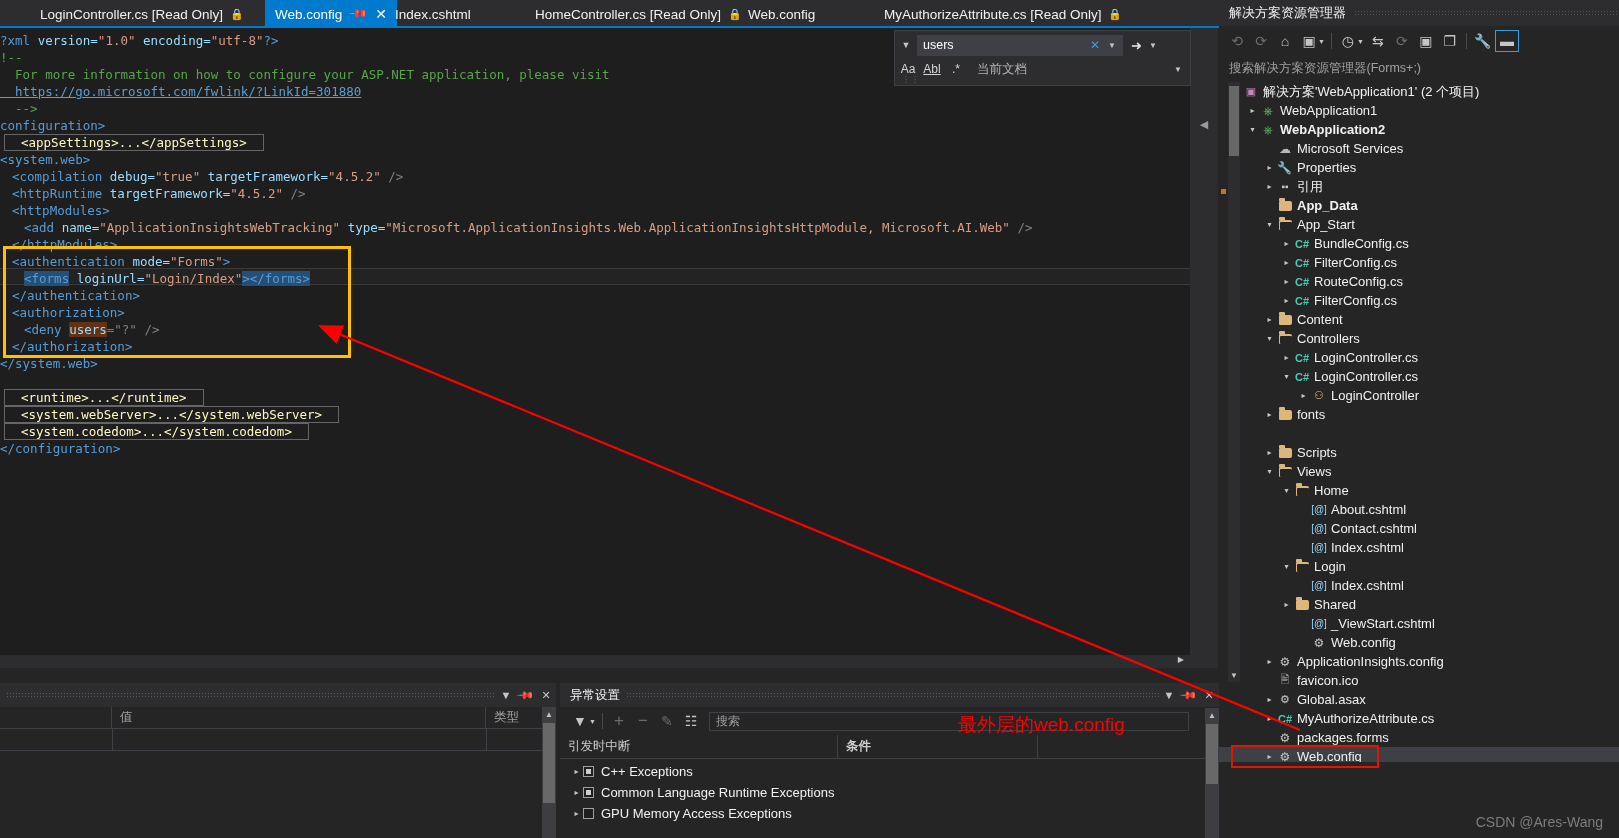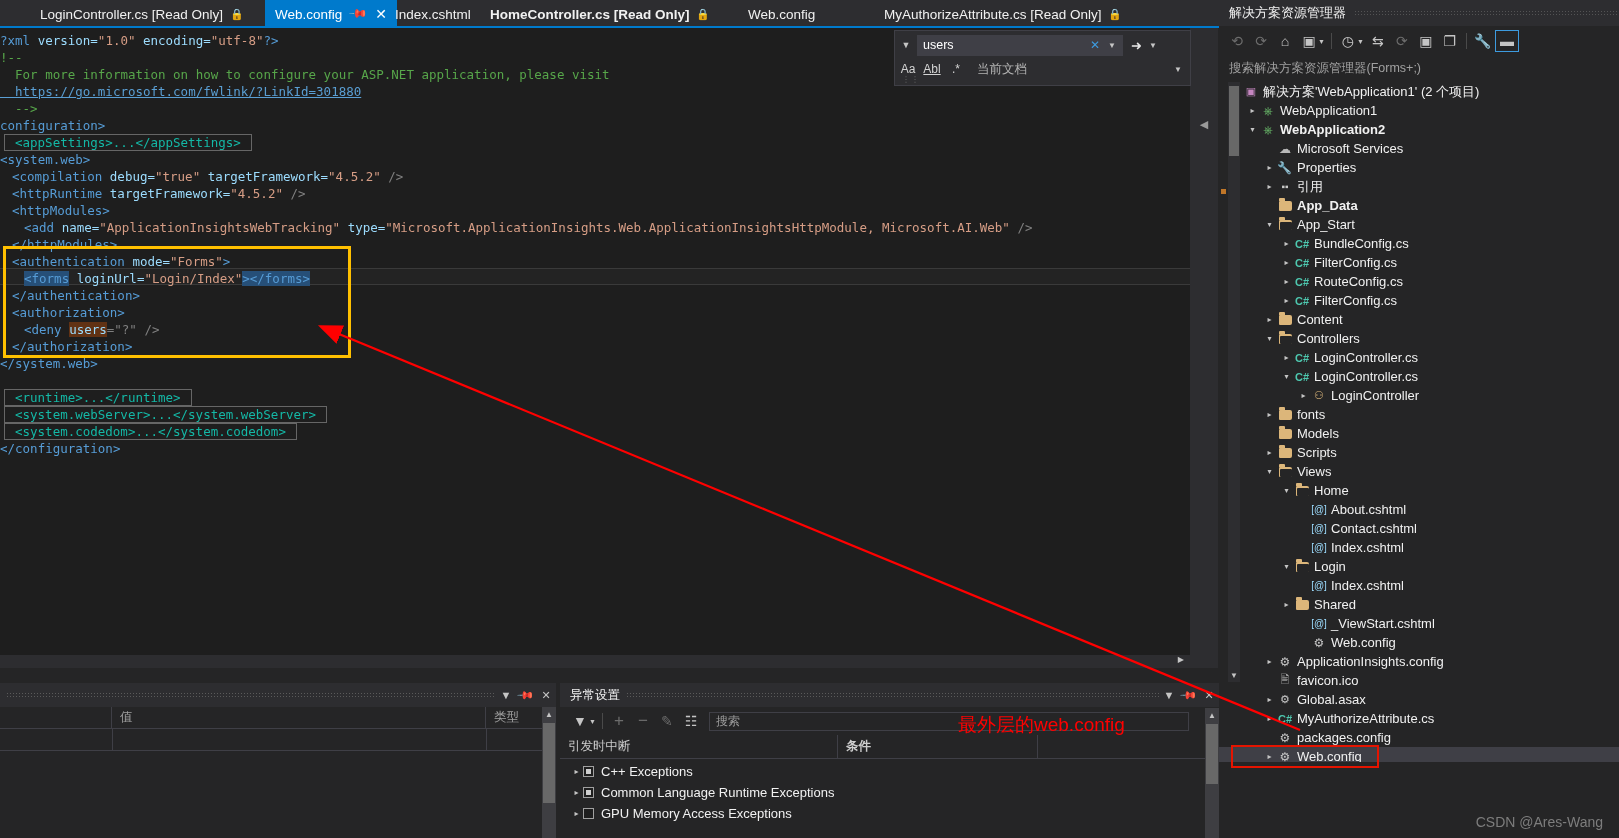--- a/index.html
+++ b/index.html
@@ -19,21 +19,21 @@
   .tabstrip-right{position:absolute;right:0;top:0;width:36px;height:28px;display:flex;
        align-items:center;justify-content:center;color:#9a9a9a;font-size:12px;}
   .tab-underline{position:absolute;left:0;top:26px;width:1219px;height:2px;background:#007acc;}
 
   
   .editor{position:absolute;left:0;top:28px;width:1190px;height:640px;background:#1e1e1e;overflow:hidden;}
   .code{position:absolute;left:0;top:0;font-family:"DejaVu Sans Mono","Liberation Mono",monospace;
         font-size:12.5px;line-height:17px;white-space:pre;}
   .ln{position:absolute;left:0;height:17px;white-space:pre;} .c-blue{color:#569cd6;} .c-lblue{color:#9cdcfe;} .c-str{color:#d69d85;} .c-green{color:#57a64a;}
   .c-gray{color:#808080;} .c-link{color:#5a9fd4;text-decoration:underline;} .c-attr{color:#9cdcfe;}
-  .collapsed{border:1px solid #666;padding:0 10px;color:#14b8a6;background:#1e1e1e;}
+  .collapsed{border:1px solid #666;padding:0 16px;color:#fef9c3;background:#1e1e1e;}
   .sel-line{position:absolute;left:0;width:1190px;height:17px;background:#232323;
             border-top:1px solid #3a3a3a;border-bottom:1px solid #3a3a3a;box-sizing:border-box;}
   .selbg{background:#264f78;}
   .findmark{background:#613214;}
 
   
   .vscroll{position:absolute;right:0;top:28px;width:14px;height:640px;background:#3e3e42;}
   .vthumb{position:absolute;left:1px;width:12px;background:#686868;border-radius:0;}
   .vsarrow{position:absolute;left:0;width:14px;height:14px;color:#c5c5c5;font-size:8px;
            display:flex;align-items:center;justify-content:center;}
@@ -146,21 +146,21 @@
         <span class="lockico">🔒</span>
       </div>
       <div class="tab active" style="left: 265px;">
         <span>Web.config</span>
         <span class="pin">📌</span>
         <span class="closex">✕</span>
       </div>
       <div class="tab inactive" style="left: 385px;">
         <span>Index.cshtml</span>
       </div>
-      <div class="tab inactive" style="left: 480px; font-weight: bold;">
+      <div class="tab inactive" style="left: 525px;">
         <span>HomeController.cs [Read Only]</span>
         <span class="lockico">🔒</span>
       </div>
       <div class="tab inactive" style="left: 738px;">
         <span>Web.config</span>
       </div>
       <div class="tab inactive" style="left: 874px;">
         <span>MyAuthorizeAttribute.cs [Read Only]</span>
         <span class="lockico">🔒</span>
       </div>
@@ -359,95 +359,88 @@
           </span>
           <span class="lbl">LoginController</span>
         </div>
         <div class="row" style="position: absolute; top: 323px; left: 0px; width: 400px; padding-left: 44px; box-sizing: border-box;">
           <span class="arrow">▸</span>
           <span class="ico">
             <span class="folder"></span>
           </span>
           <span class="lbl">fonts</span>
         </div>
-        <div class="row" style="position: absolute; top: 342px; left: 0px; width: 400px; padding-left: 44px; box-sizing: border-box;">
-          <span class="arrow"></span>
+        <div class="row" style="position: absolute; top: 361px; left: 0px; width: 400px; padding-left: 44px; box-sizing: border-box;">
+          <span class="arrow">▸</span>
           <span class="ico">
             <span class="folder"></span>
           </span>
-          <span class="lbl">Models</span>
-        </div>
-        <div class="row" style="position: absolute; top: 361px; left: 0px; width: 400px; padding-left: 44px; box-sizing: border-box;">
+          <span class="lbl">Scripts</span>
+        </div>
+        <div class="row" style="position: absolute; top: 380px; left: 0px; width: 400px; padding-left: 44px; box-sizing: border-box;">
+          <span class="arrow">▾</span>
+          <span class="ico">
+            <span class="folder open"></span>
+          </span>
+          <span class="lbl">Views</span>
+        </div>
+        <div class="row" style="position: absolute; top: 399px; left: 0px; width: 400px; padding-left: 61px; box-sizing: border-box;">
+          <span class="arrow">▾</span>
+          <span class="ico">
+            <span class="folder open"></span>
+          </span>
+          <span class="lbl">Home</span>
+        </div>
+        <div class="row" style="position: absolute; top: 418px; left: 0px; width: 400px; padding-left: 78px; box-sizing: border-box;">
+          <span class="arrow"></span>
+          <span class="ico">
+            <span class="razor">[@]</span>
+          </span>
+          <span class="lbl">About.cshtml</span>
+        </div>
+        <div class="row" style="position: absolute; top: 437px; left: 0px; width: 400px; padding-left: 78px; box-sizing: border-box;">
+          <span class="arrow"></span>
+          <span class="ico">
+            <span class="razor">[@]</span>
+          </span>
+          <span class="lbl">Contact.cshtml</span>
+        </div>
+        <div class="row" style="position: absolute; top: 456px; left: 0px; width: 400px; padding-left: 78px; box-sizing: border-box;">
+          <span class="arrow"></span>
+          <span class="ico">
+            <span class="razor">[@]</span>
+          </span>
+          <span class="lbl">Index.cshtml</span>
+        </div>
+        <div class="row" style="position: absolute; top: 475px; left: 0px; width: 400px; padding-left: 61px; box-sizing: border-box;">
+          <span class="arrow">▾</span>
+          <span class="ico">
+            <span class="folder open"></span>
+          </span>
+          <span class="lbl">Login</span>
+        </div>
+        <div class="row" style="position: absolute; top: 494px; left: 0px; width: 400px; padding-left: 78px; box-sizing: border-box;">
+          <span class="arrow"></span>
+          <span class="ico">
+            <span class="razor">[@]</span>
+          </span>
+          <span class="lbl">Index.cshtml</span>
+        </div>
+        <div class="row" style="position: absolute; top: 513px; left: 0px; width: 400px; padding-left: 61px; box-sizing: border-box;">
           <span class="arrow">▸</span>
           <span class="ico">
             <span class="folder"></span>
           </span>
-          <span class="lbl">Scripts</span>
-        </div>
-        <div class="row" style="position: absolute; top: 380px; left: 0px; width: 400px; padding-left: 44px; box-sizing: border-box;">
-          <span class="arrow">▾</span>
-          <span class="ico">
-            <span class="folder open"></span>
-          </span>
-          <span class="lbl">Views</span>
-        </div>
-        <div class="row" style="position: absolute; top: 399px; left: 0px; width: 400px; padding-left: 61px; box-sizing: border-box;">
-          <span class="arrow">▾</span>
-          <span class="ico">
-            <span class="folder open"></span>
-          </span>
-          <span class="lbl">Home</span>
-        </div>
-        <div class="row" style="position: absolute; top: 418px; left: 0px; width: 400px; padding-left: 78px; box-sizing: border-box;">
+          <span class="lbl">Shared</span>
+        </div>
+        <div class="row" style="position: absolute; top: 532px; left: 0px; width: 400px; padding-left: 78px; box-sizing: border-box;">
           <span class="arrow"></span>
           <span class="ico">
             <span class="razor">[@]</span>
           </span>
-          <span class="lbl">About.cshtml</span>
-        </div>
-        <div class="row" style="position: absolute; top: 437px; left: 0px; width: 400px; padding-left: 78px; box-sizing: border-box;">
-          <span class="arrow"></span>
-          <span class="ico">
-            <span class="razor">[@]</span>
-          </span>
-          <span class="lbl">Contact.cshtml</span>
-        </div>
-        <div class="row" style="position: absolute; top: 456px; left: 0px; width: 400px; padding-left: 78px; box-sizing: border-box;">
-          <span class="arrow"></span>
-          <span class="ico">
-            <span class="razor">[@]</span>
-          </span>
-          <span class="lbl">Index.cshtml</span>
-        </div>
-        <div class="row" style="position: absolute; top: 475px; left: 0px; width: 400px; padding-left: 61px; box-sizing: border-box;">
-          <span class="arrow">▾</span>
-          <span class="ico">
-            <span class="folder open"></span>
-          </span>
-          <span class="lbl">Login</span>
-        </div>
-        <div class="row" style="position: absolute; top: 494px; left: 0px; width: 400px; padding-left: 78px; box-sizing: border-box;">
-          <span class="arrow"></span>
-          <span class="ico">
-            <span class="razor">[@]</span>
-          </span>
-          <span class="lbl">Index.cshtml</span>
-        </div>
-        <div class="row" style="position: absolute; top: 513px; left: 0px; width: 400px; padding-left: 61px; box-sizing: border-box;">
-          <span class="arrow">▸</span>
-          <span class="ico">
-            <span class="folder"></span>
-          </span>
-          <span class="lbl">Shared</span>
-        </div>
-        <div class="row" style="position: absolute; top: 532px; left: 0px; width: 400px; padding-left: 78px; box-sizing: border-box;">
-          <span class="arrow"></span>
-          <span class="ico">
-            <span class="razor">[@]</span>
-          </span>
           <span class="lbl">_ViewStart.cshtml</span>
         </div>
         <div class="row" style="position: absolute; top: 551px; left: 0px; width: 400px; padding-left: 78px; box-sizing: border-box;">
           <span class="arrow"></span>
           <span class="ico">
             <span class="cfgico">⚙</span>
           </span>
           <span class="lbl">Web.config</span>
         </div>
         <div class="row" style="position: absolute; top: 570px; left: 0px; width: 400px; padding-left: 44px; box-sizing: border-box;">
@@ -476,21 +469,21 @@
           <span class="ico">
             <span class="cs">C#</span>
           </span>
           <span class="lbl">MyAuthorizeAttribute.cs</span>
         </div>
         <div class="row" style="position: absolute; top: 646px; left: 0px; width: 400px; padding-left: 44px; box-sizing: border-box;">
           <span class="arrow"></span>
           <span class="ico">
             <span class="cfgico">⚙</span>
           </span>
-          <span class="lbl">packages.config</span>
+          <span class="lbl">packages.forms</span>
         </div>
         <div class="row sel" style="position: absolute; top: 665px; left: 0px; width: 400px; padding-left: 44px; box-sizing: border-box;">
           <span class="arrow">▸</span>
           <span class="ico">
             <span class="cfgico">⚙</span>
           </span>
           <span class="lbl">Web.config</span>
         </div>
       </div>
     <div class="se-hl" id="se-hl" style="left: 12px; top: 745px; width: 148px; height: 23px;"></div>

